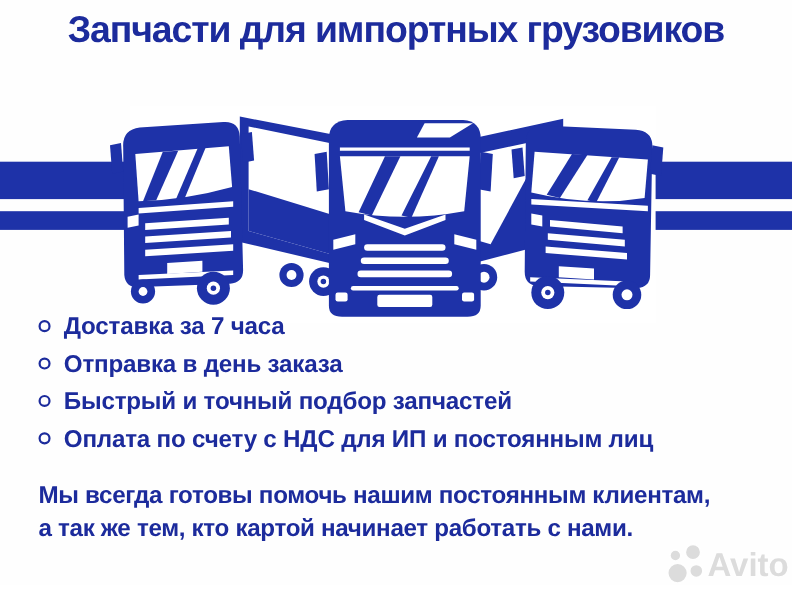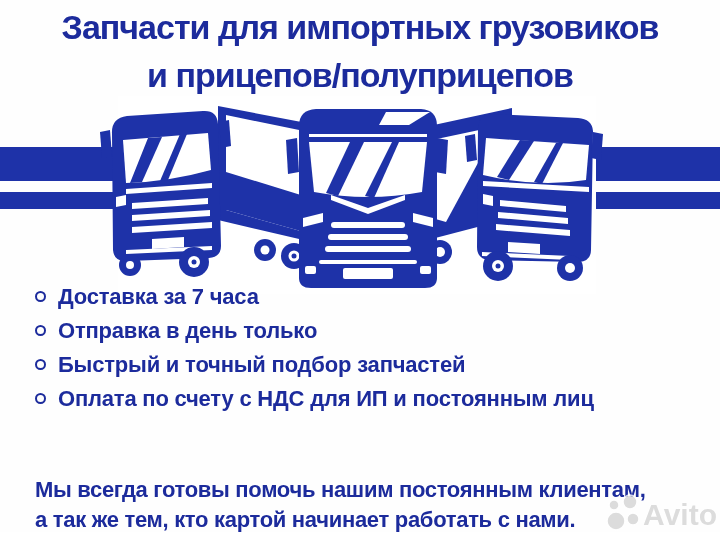--- a/index.html
+++ b/index.html
@@ -32,21 +32,21 @@
   .bullet{
     flex:0 0 auto;width:7px;height:7px;border:2.5px solid #1c2b9c;border-radius:50%;
     margin:6px 12px 0 0;background:transparent;
   }
   .feature-text{
     font-size:22px;line-height:24px;font-weight:bold;color:#1c2b9c;letter-spacing:-0.2px;
   }
 
   
   .footer{
-    position:absolute;left:35px;top:475px;width:670px;
+    position:absolute;left:35px;top:435px;width:670px;
     font-size:22px;line-height:30px;font-weight:bold;color:#1c2b9c;letter-spacing:-0.3px;
   }
 
   
   .watermark{
     position:absolute;right:3px;top:492px;
     display:flex;align-items:flex-end;opacity:0.8;
   }
   .wm-text{
     font-size:30px;font-weight:bold;color:#d4d4d4;
@@ -54,21 +54,20 @@
     letter-spacing:0px;
   }
 </style>
 </head>
 <body>
 
 <div class="canvas">
 
   <div class="title">
     <div>Запчасти для импортных грузовиков</div>
-    <div>и прицепов/полуприцепов</div>
   </div>
 
   <div class="stripe thick"></div>
   <div class="stripe thin"></div>
 
   <svg class="trucks" viewBox="0 0 540 198" xmlns="http://www.w3.org/2000/svg">
 
     <rect x="30" y="0" width="478" height="198" fill="#ffffff"></rect>
 
     <g fill="#1e32a8">
@@ -153,21 +152,21 @@
     </g>
   </svg>
 
   <div class="features">
     <div class="feature-row">
       <span class="bullet"></span>
       <span class="feature-text">Доставка за 7 часа</span>
     </div>
     <div class="feature-row">
       <span class="bullet"></span>
-      <span class="feature-text">Отправка в день только</span>
+      <span class="feature-text">Отправка в день заказа</span>
     </div>
     <div class="feature-row">
       <span class="bullet"></span>
       <span class="feature-text">Быстрый и точный подбор запчастей</span>
     </div>
     <div class="feature-row">
       <span class="bullet"></span>
       <span class="feature-text">Оплата по счету с НДС для ИП и постоянным лиц</span>
     </div>
   </div>

